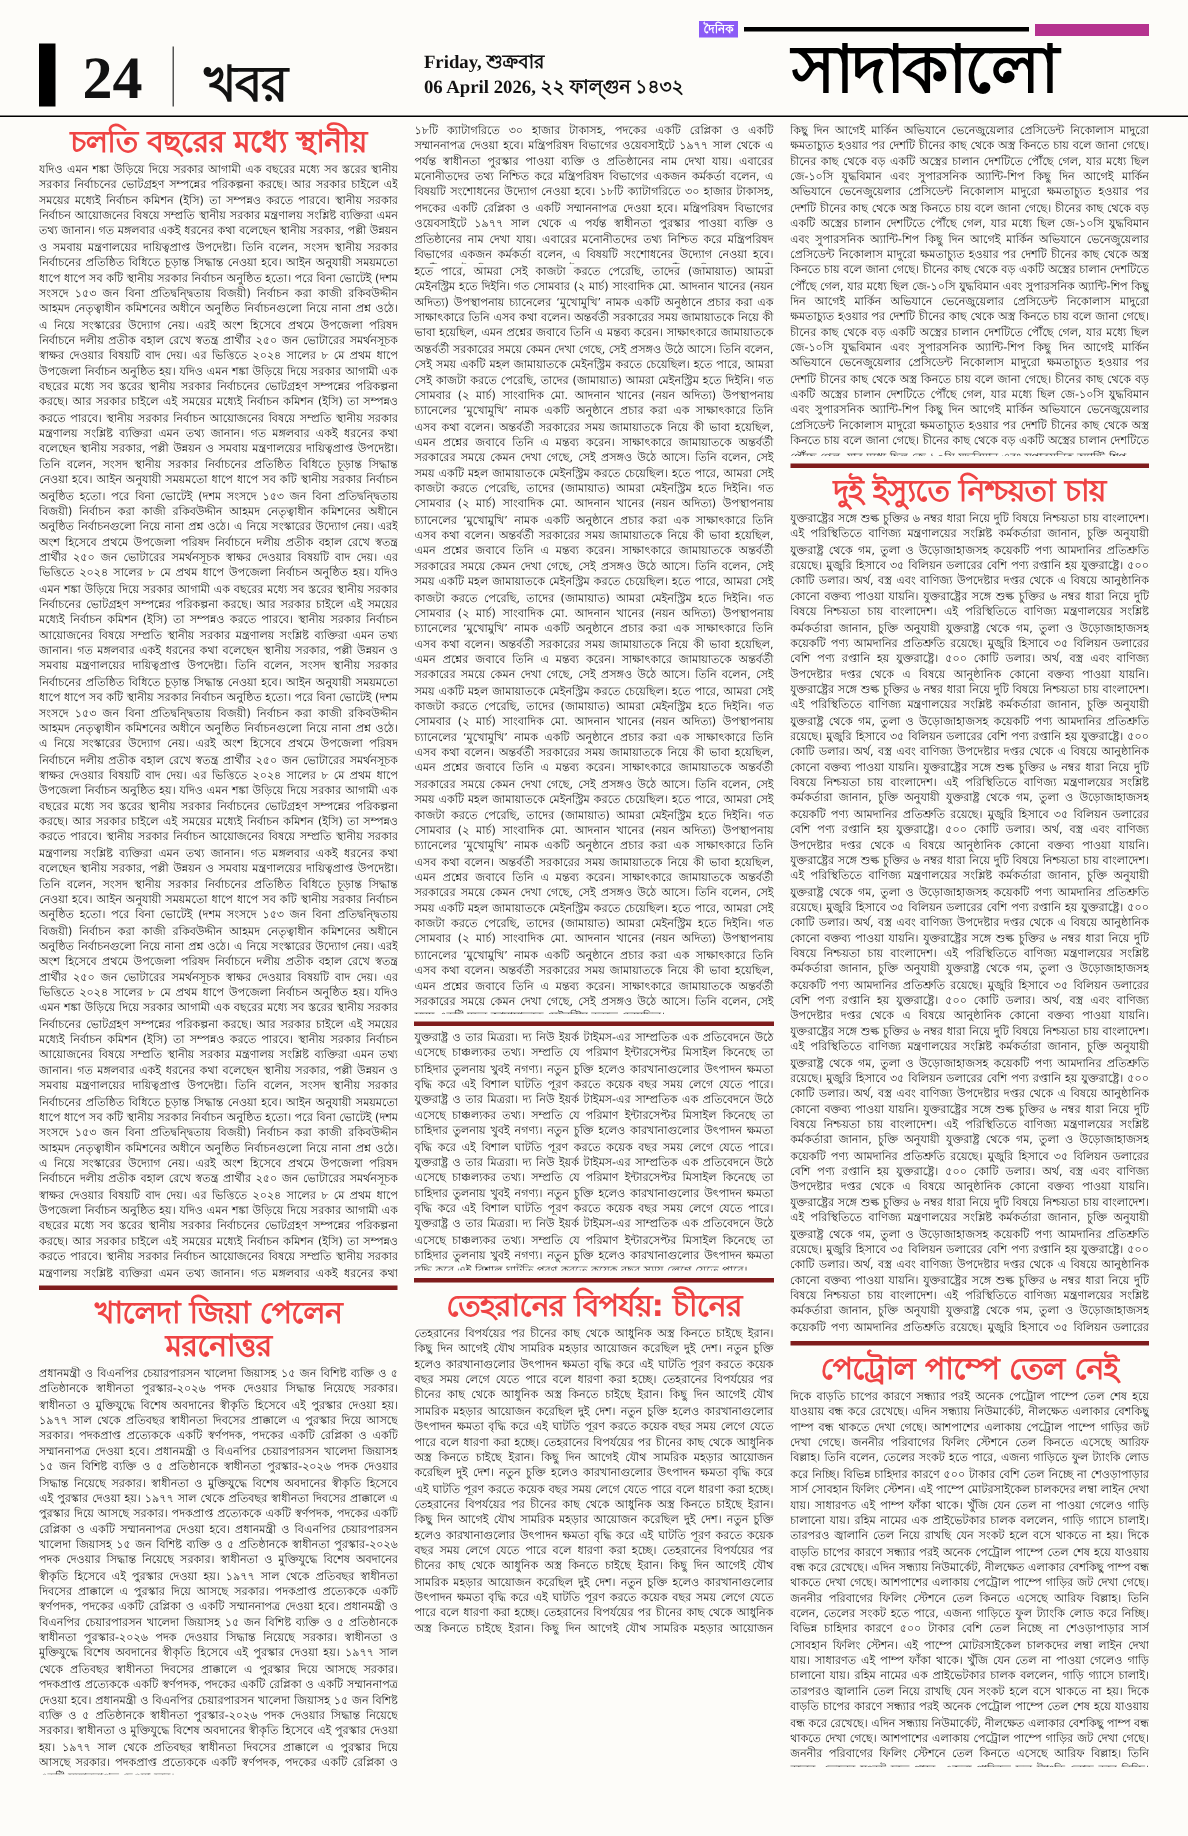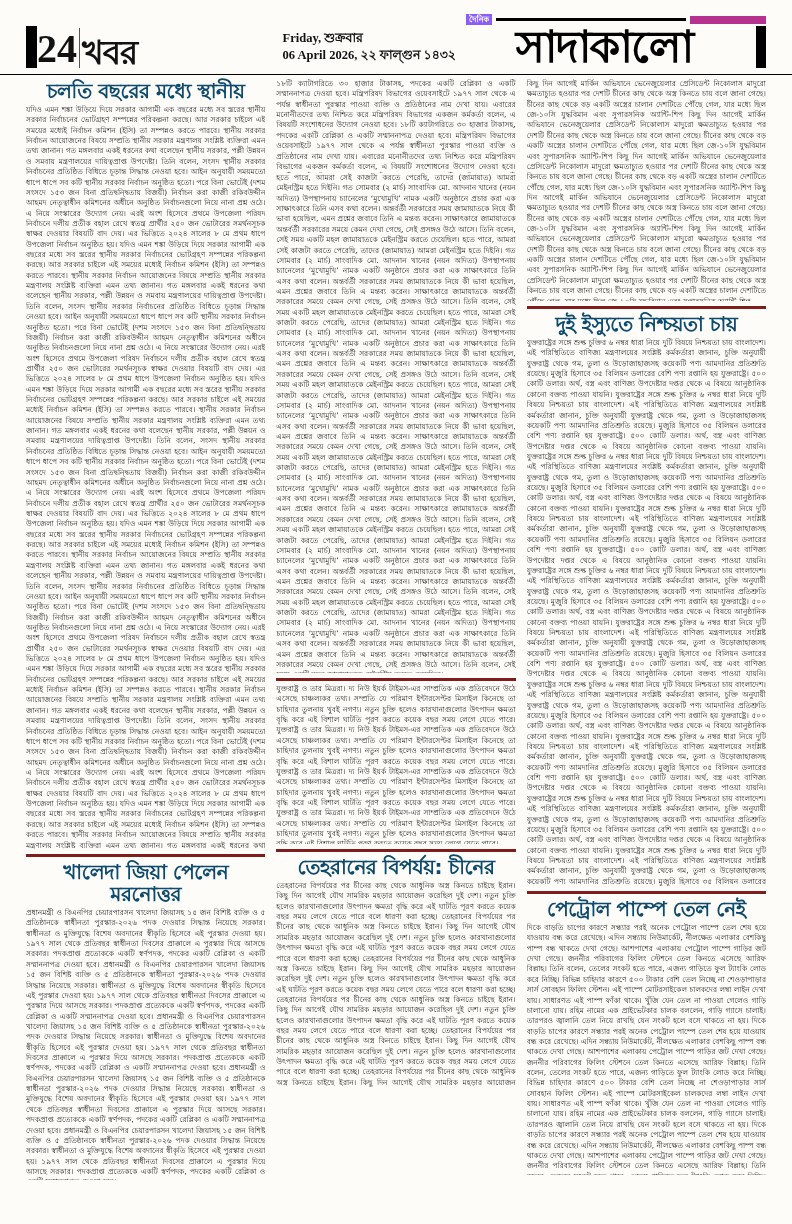--- a/index.html
+++ b/index.html
@@ -8,55 +8,55 @@
     background:#fdfcf9;color:#121212;
     font-family:"DejaVu Sans",sans-serif;
     position:relative;
   }
   
   .header{
     display:flex;justify-content:space-between;align-items:flex-end;
     padding:14px 26px 6px 26px;
     border-bottom:1.5px solid #000;
   }
-  .pagenum{display:flex;align-items:flex-end;gap:0;}
+  .pagenum{display:flex;align-items:flex-end;gap:18px;}
   .pagenum .bar{width:11px;height:42px;background:#000;}
   .pagenum .num{
     font-family:"Liberation Serif",serif;font-weight:bold;
     font-size:40px;line-height:.92;
   }
   .pagenum .vrule{width:1px;height:40px;background:#555;margin:0 2px;}
   .pagenum .section{font-size:33px;font-weight:bold;line-height:.95;letter-spacing:-1px;}
   .headright{display:flex;align-items:flex-end;gap:10px;}
   .dateline{
     text-align:left;font-family:"Liberation Serif",serif;
     font-weight:bold;font-size:12.5px;line-height:1.35;padding-bottom:4px;
     white-space:nowrap;
   }
   .nameplate{width:300px;}
   .np-top{display:flex;align-items:center;gap:4px;margin-bottom:1px;}
   .np-pre{font-size:8px;font-weight:bold;background:#8b5cf6;color:#fff;padding:0 3px;line-height:1.4;}
   .np-line{flex:1;height:3px;background:#000;}
   .np-tag{background:#b5338f;color:#fff;font-size:6px;line-height:1.6;padding:0 8px;min-width:60px;min-height:8px;}
-  .np-main{display:flex;align-items:stretch;gap:14px;}
+  .np-main{display:flex;align-items:stretch;gap:3px;flex-direction:column;}
   .np-title{
     flex:1;font-size:44px;font-weight:bold;letter-spacing:-2px;
     line-height:.95;text-align:center;color:#000;
   }
   .np-endbar{width:10px;background:#000;}
   
   .cols{
     display:flex;gap:11px;padding:4px 26px 0 26px;
   }
   .col{flex:1;min-width:0;}
   article{display:block;}
   .ruled{border-top:3px solid #7f1d1d;margin-top:5px;padding-top:3px;}
   h1.head,h2.head{
     margin:1px 0 3px 0;text-align:center;font-weight:bold;
-    font-size:20px;line-height:1.1;letter-spacing:-.5px;color:#0c4a6e;
+    font-size:20px;line-height:1.1;letter-spacing:-.5px;color:#ef4444;
   }
   .body{
     text-align:justify;font-size:7.4px;line-height:1.4;
     overflow:hidden;color:#1c1c1c;
     text-justify:inter-word;word-break:break-word;
   }
   .body::first-letter{font-weight:normal;}
 </style>
 </head>
 <body>

